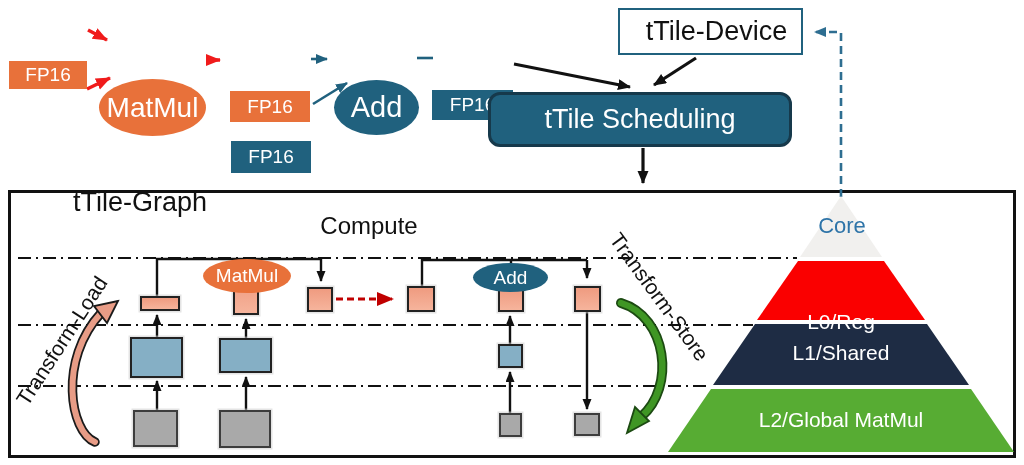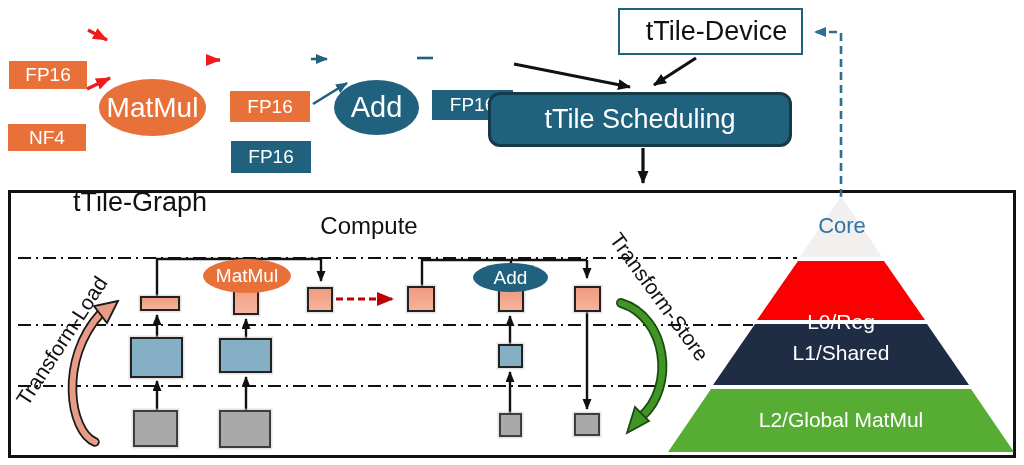--- a/index.html
+++ b/index.html
@@ -122,21 +122,20 @@
   <div class="tile salmon" style="left:574px;top:286px;width:27px;height:26px;"></div>
   <div class="tile steel" style="left:130px;top:337px;width:53px;height:41px;"></div>
   <div class="tile steel" style="left:219px;top:338px;width:53px;height:35px;"></div>
   <div class="tile steel" style="left:498px;top:344px;width:25px;height:24px;"></div>
   <div class="tile graybx" style="left:133px;top:410px;width:45px;height:37px;"></div>
   <div class="tile graybx" style="left:219px;top:410px;width:52px;height:38px;"></div>
   <div class="tile graybx" style="left:499px;top:413px;width:23px;height:24px;"></div>
   <div class="tile graybx" style="left:574px;top:413px;width:26px;height:23px;"></div>
 
   <div class="box orange" style="left:9px;top:14px;width:78px;height:28px;font-size:19px;">FP16</div>
-  <div class="box orange" style="left:8px;top:77px;width:78px;height:27px;font-size:19px;">NF4</div>
   <div class="box orange ellipse" style="left:99px;top:32px;width:107px;height:57px;font-size:28px;">MatMul</div>
   <div class="box orange" style="left:230px;top:44px;width:80px;height:31px;font-size:19px;">FP16</div>
   <div class="box tealbox" style="left:231px;top:94px;width:80px;height:32px;font-size:19px;">FP16</div>
   <div class="box tealbox ellipse" style="left:334px;top:33px;width:85px;height:55px;font-size:29px;">Add</div>
   <div class="box tealbox" style="left:432px;top:43px;width:81px;height:30px;font-size:19px;">FP16</div>
   <div class="lbl" style="left:140px;top:154px;font-size:27px;margin-top:48px;">tTile-Graph</div>
 
   <div id="device">tTile-Device</div>
   <div id="sched">tTile Scheduling</div>
 

